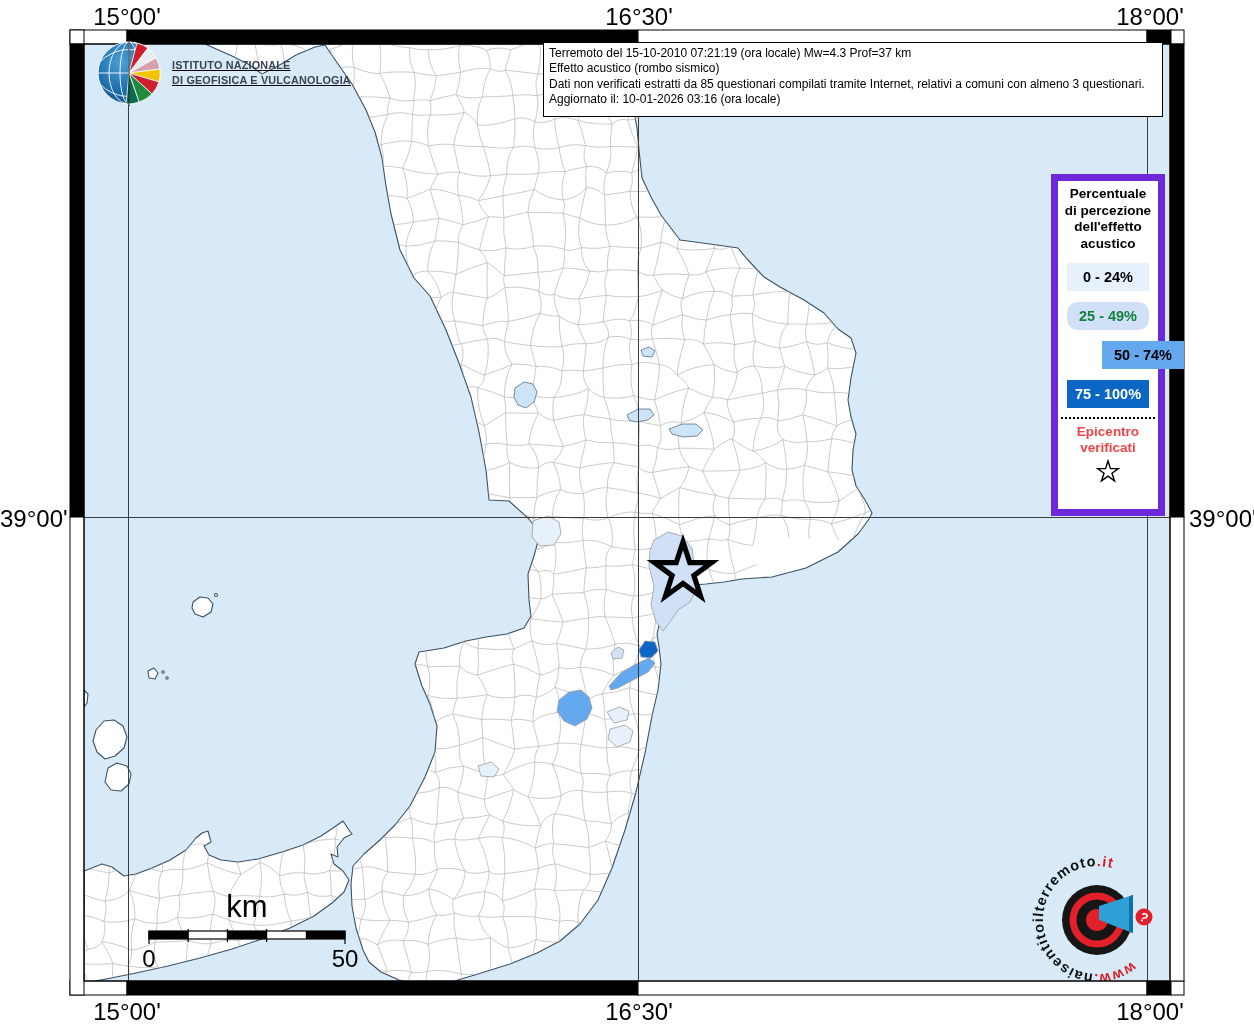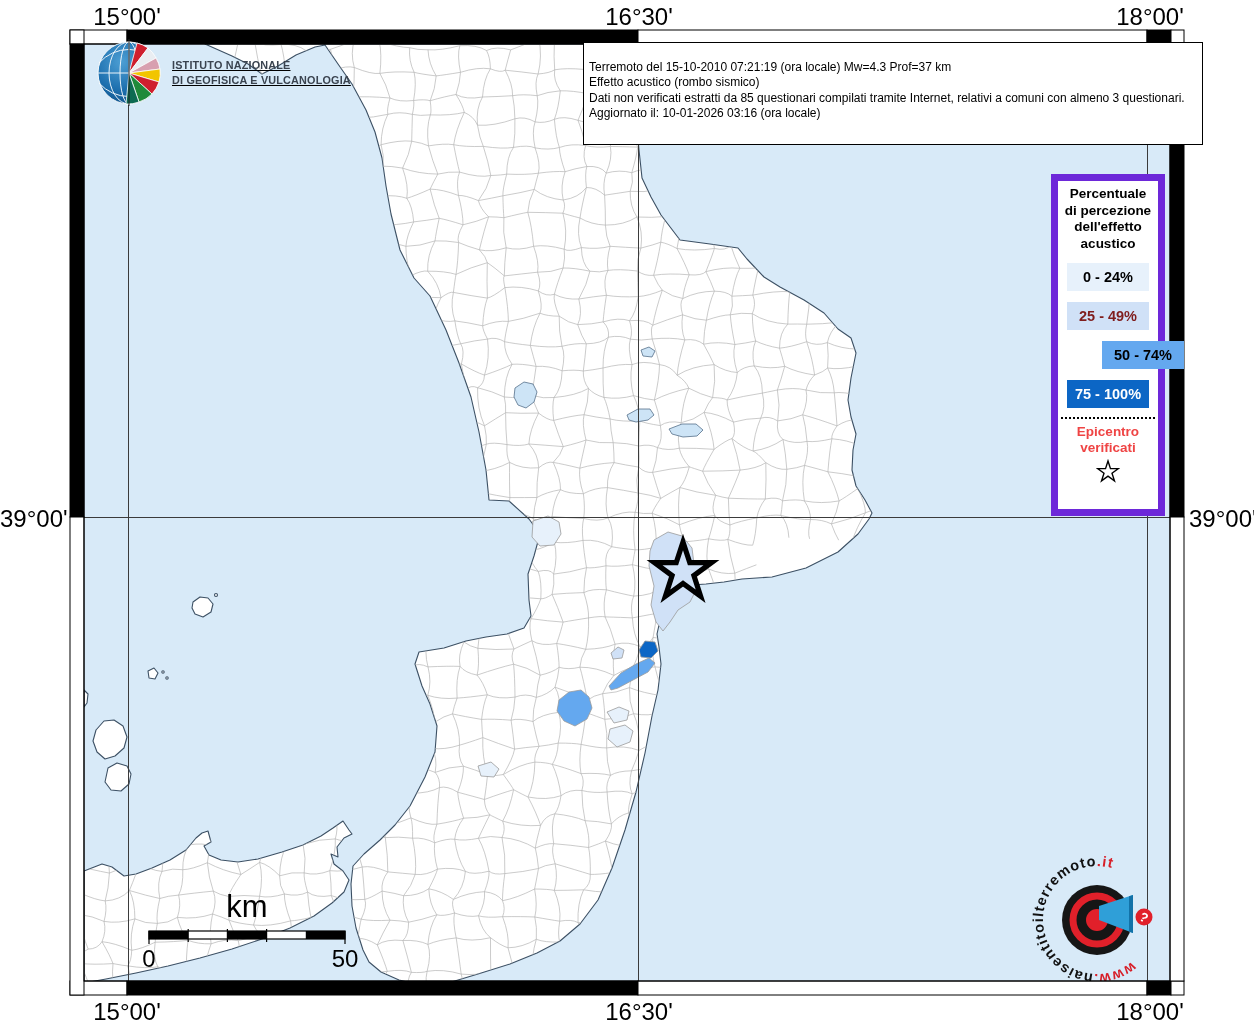--- a/index.html
+++ b/index.html
@@ -4,22 +4,22 @@
 <style>
   html,body{margin:0;padding:0;background:#fff;}
   .stage{position:relative;width:1254px;height:1024px;background:#ffffff;
          font-family:"Liberation Sans",sans-serif;overflow:hidden;}
   svg.mapcanvas{position:absolute;left:0;top:0;}
   .coord{position:absolute;font-size:24px;color:#000;white-space:nowrap;}
   .coord.ctr{transform:translateX(-50%);}
   .coord.left-lab{left:0;width:66px;text-align:right;top:505px;}
   .coord.right-lab{left:1189px;top:505px;}
   .infobox{position:absolute;left:543px;top:42px;width:608px;height:67px;
-           background:#fff;border:1px solid #000;padding:17px 5px;
-           font-size:12px;line-height:15.4px;color:#000;white-space:nowrap;overflow:hidden;margin-left:40px;}
+           background:#fff;border:1px solid #000;padding:3px 5px;
+           font-size:12px;line-height:15.4px;color:#000;white-space:nowrap;overflow:hidden;}
   .legend{position:absolute;left:1051px;top:174px;width:100px;height:328px;
           background:#fff;border:7px solid #6d28d9;text-align:center;}
   .legend .ltitle{font-weight:bold;font-size:13.5px;line-height:16.5px;margin-top:5px;color:#000;}
   .legend .sw{width:82px;height:28px;margin:11px auto 0;display:flex;align-items:center;
               justify-content:center;font-weight:bold;font-size:14.5px;text-align:center;}
   .legend .dotline{border-top:2px dotted #000;margin:9px 3px 5px;}
   .legend .ep{font-weight:bold;font-size:13.5px;line-height:16px;color:#ef4444;}
   .legend .starwrap{margin-top:3px;}
   .ingv{position:absolute;left:96px;top:39px;display:flex;align-items:center;gap:9px;text-decoration:underline;}
   .ingv .txt{font-size:11.5px;font-weight:bold;color:#3a434f;line-height:15px;
@@ -198,21 +198,21 @@
   </div>
 
   <div class="legend">
     <div class="ltitle">
       <div>Percentuale</div>
       <div>di percezione</div>
       <div>dell'effetto</div>
       <div>acustico</div>
     </div>
     <div class="sw" style="background: rgb(231, 241, 251); color: rgb(0, 0, 0);">0 - 24%</div>
-    <div class="sw" style="background: rgb(208, 225, 247); color: #7f1d1d;">25 - 49%</div>
+    <div class="sw" style="background: rgb(208, 225, 247); color: #15803d; border-radius: 11px;">25 - 49%</div>
     <div class="sw" style="background: rgb(100, 168, 239); color: rgb(0, 0, 0); margin-left: 44px;">50 - 74%</div>
     <div class="sw" style="background: rgb(12, 102, 197); color: rgb(255, 255, 255);">75 - 100%</div>
     <div class="dotline"></div>
     <div class="ep">
       <div>Epicentro</div>
       <div>verificati</div>
     </div>
     <div class="starwrap">
       <svg width="24" height="24" viewBox="0 0 24 24">
         <path d="M12,2 L14.47,9.6 22.46,9.6 16,14.3 18.47,21.9 12,17.2 5.53,21.9 8,14.3 1.54,9.6 9.53,9.6 Z" fill="#ffffff" stroke="#000" stroke-width="1.4"></path>

